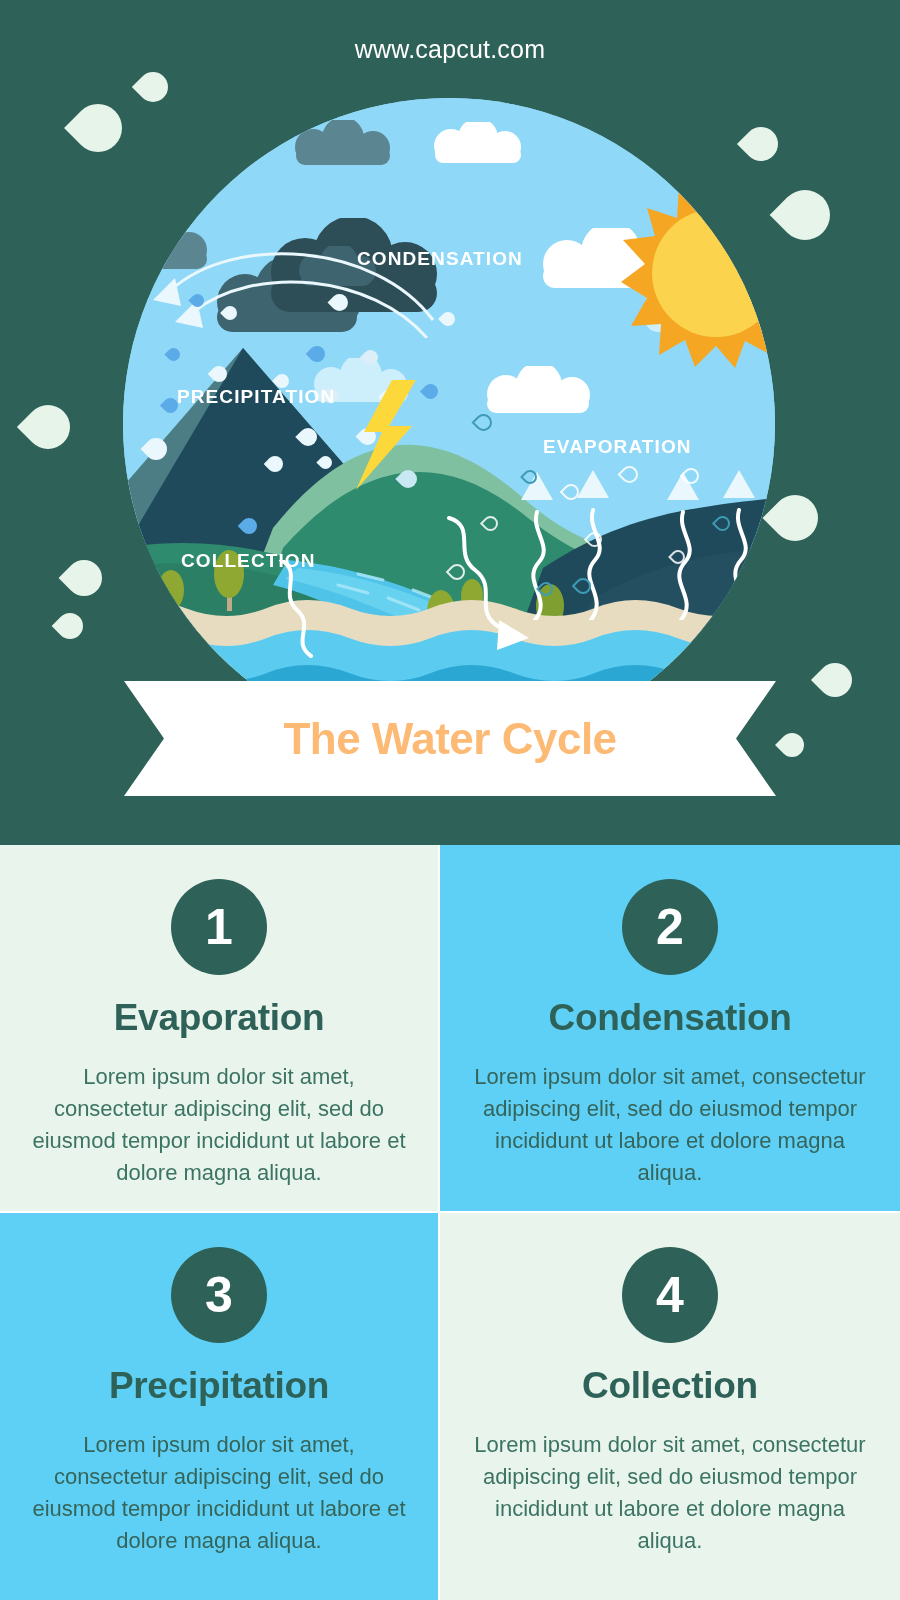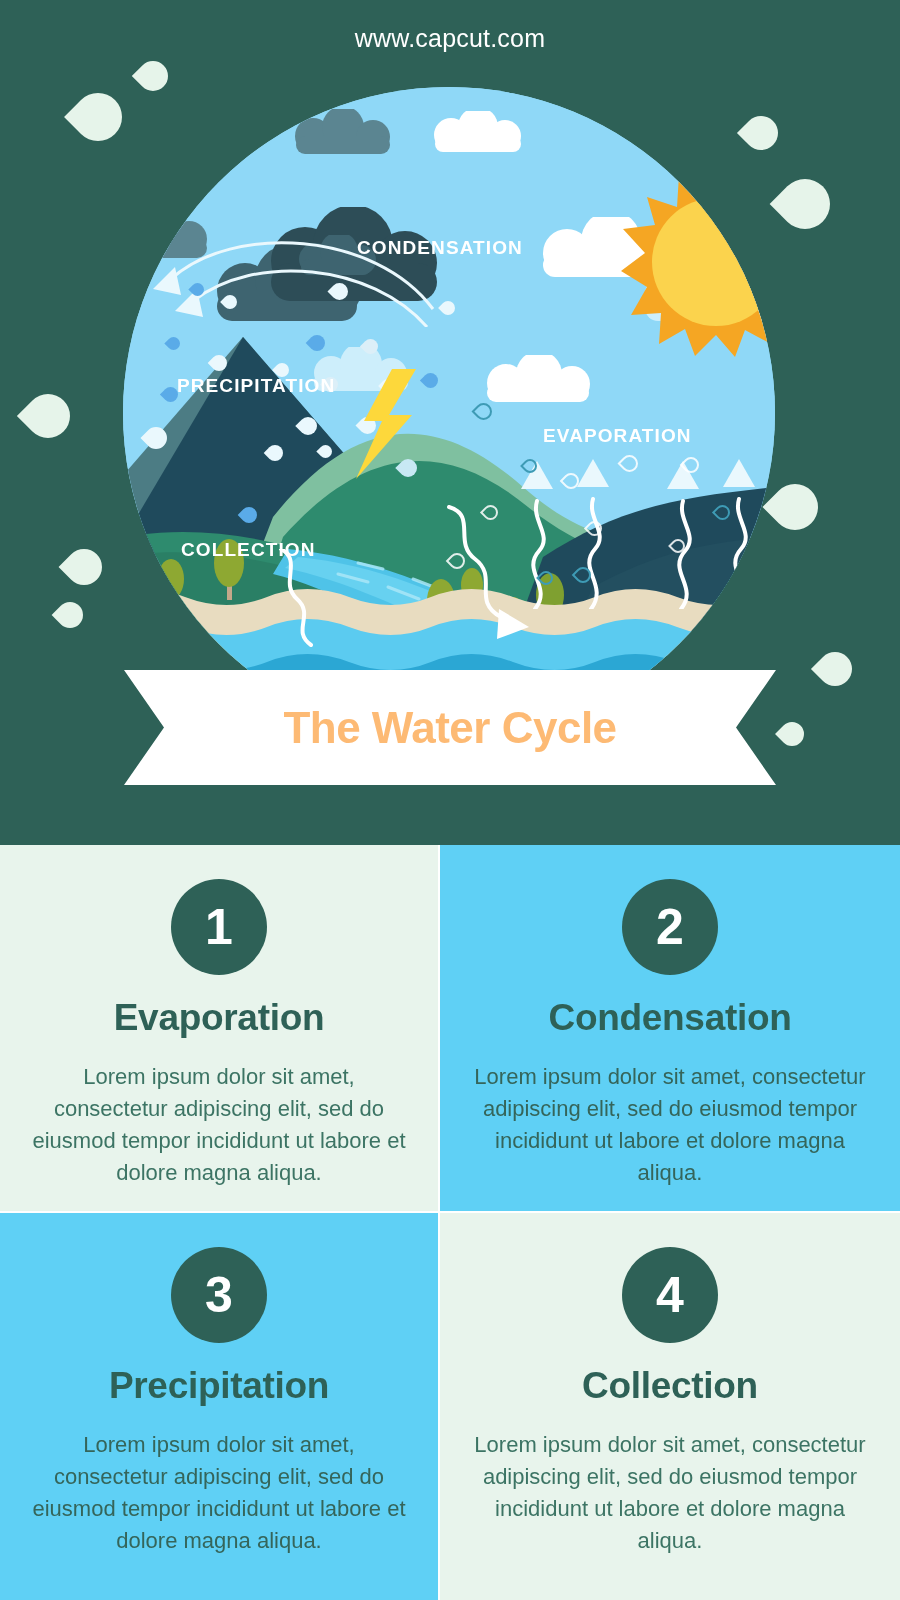--- a/index.html
+++ b/index.html
@@ -6,21 +6,21 @@
   html,body { width:900px; height:1600px; }
   body {
     font-family:"Liberation Sans", sans-serif;
     background:#2E6157;
     overflow:hidden;
     position:relative;
   }
 
   
   #hero {
-    position:absolute; left:0; top:4px; width:900px; height:1078px;
+    position:absolute; left:0; top:15px; width:900px; height:1078px;
     background:#2E6157; overflow:hidden;
   }
 
   #site-url {
     position:absolute; top:20px; left:0; width:900px;
     text-align:center; color:#FFFFFF;
     font-size:25px; letter-spacing:.2px;
   }
   .dd{ position:absolute; }
   .dd > span{

